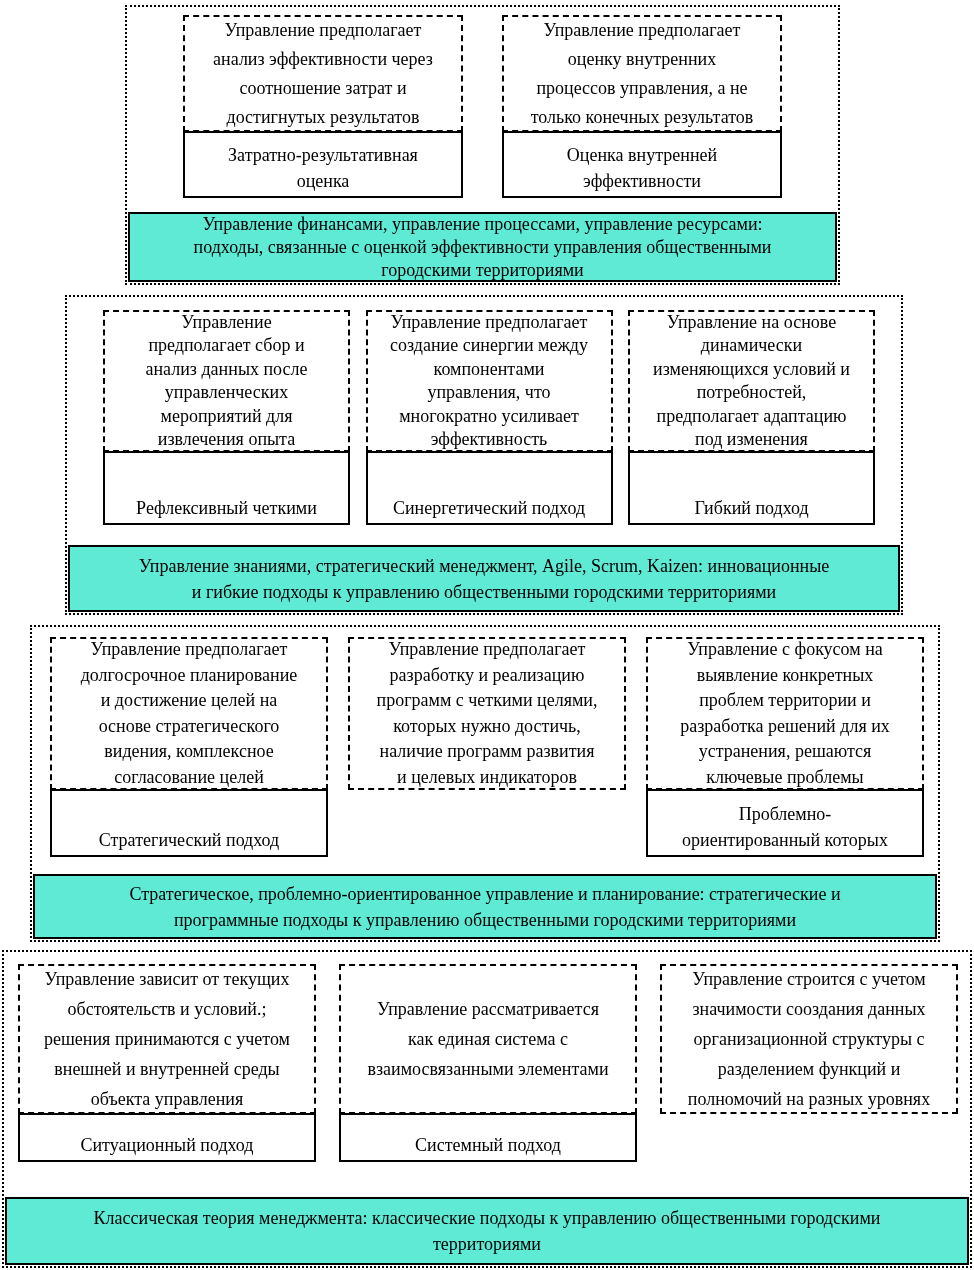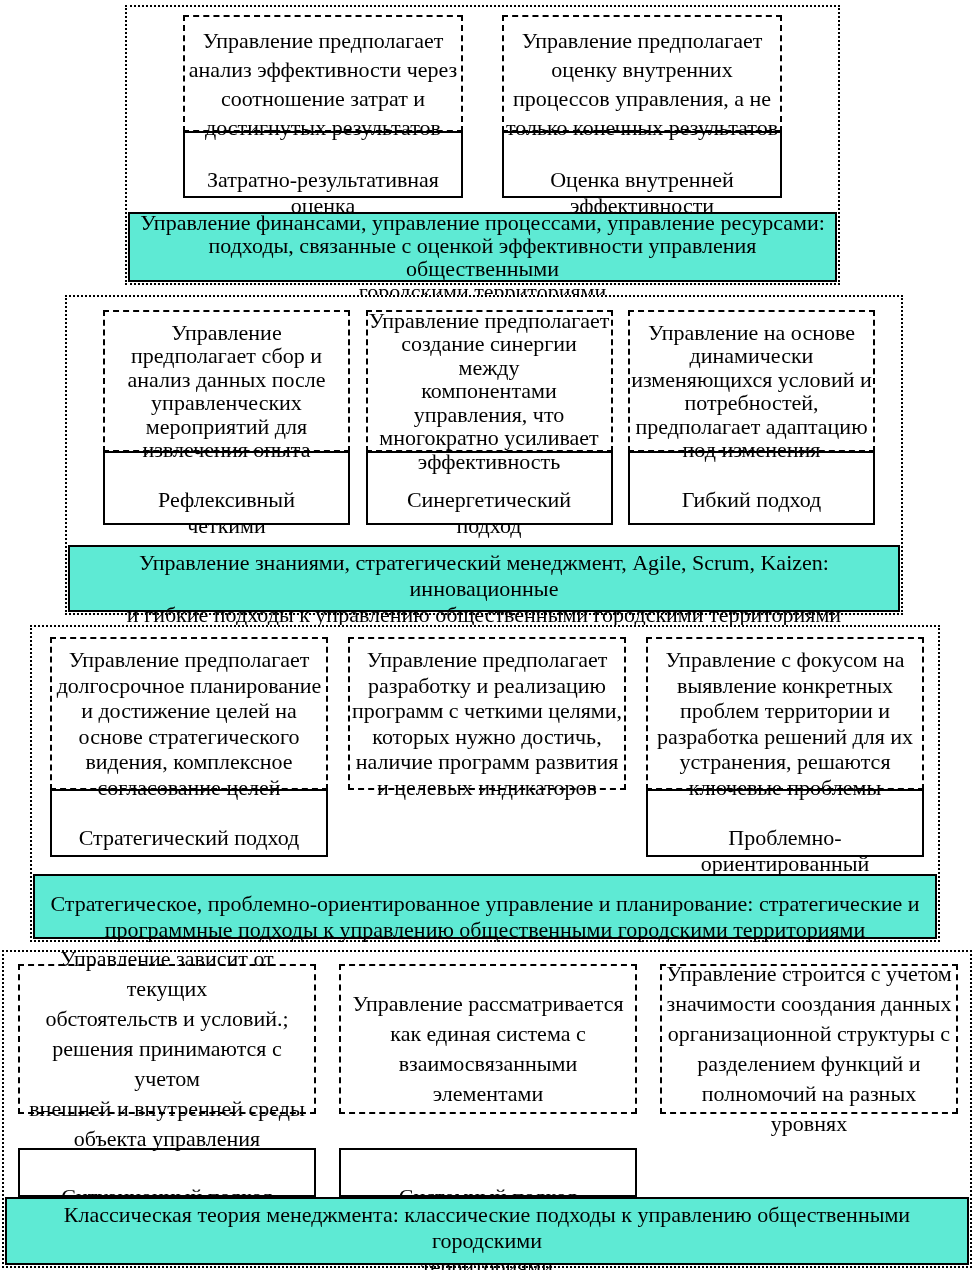--- a/index.html
+++ b/index.html
@@ -29,58 +29,58 @@
   .row { display: flex; justify-content: space-between; align-items: flex-start; }
   #tier1 .row { padding: 8px 56px 0 56px; }
   #tier2 .row { padding: 13px 26px 0 36px; }
   #tier3 .row { padding: 10px 14px 0 18px; }
   #tier4 .row { padding: 12px 12px 0 14px; }
 
   .col { display: flex; flex-direction: column; }
   #tier1 .col { width: 280px; }
   #tier2 .col { width: 247px; }
   #tier3 .col { width: 278px; }
-  #tier4 .col { width: 298px; gap: 35px; }
+  #tier4 .col { width: 298px; }
 
   .desc {
     border: 2px dashed #000000;
     display: flex; align-items: center; justify-content: center;
     text-align: center;
     padding: 2px 1px;
   }
   #tier1 .desc { height: 117px; }
   #tier2 .desc { height: 142px; }
   #tier3 .desc { height: 153px; }
   #tier4 .desc { height: 150px; }
 
   .label-box {
     border: 2px solid #000000;
     margin-top: -1px;
-    display: flex; align-items: flex-start; justify-content: center;
+    display: flex; align-items: flex-end; justify-content: center;
     text-align: center;
-    padding: 14px;
+    padding: 2px;
   }
   #tier1 .label-box { height: 67px; }
   #tier2 .label-box { height: 74px; }
   #tier3 .label-box { height: 68px; }
   #tier4 .label-box { height: 49px; }
 
   .summary {
     border: 2px solid #000000;
     margin: 0 1px 1px 1px;
     display: flex; align-items: center; justify-content: center;
     text-align: center;
     background: #5eead4;
   }
   #tier1 .summary { height: 70px; }
   #tier2 .summary { height: 67px; }
   #tier3 .summary { height: 65px; }
   #tier4 .summary { height: 68px; }
 
-  .txt { white-space: pre-line; font-size: 22px; margin-top: 20px; }
+  .txt { white-space: pre-line; font-size: 18px; }
   #tier1 .desc .txt { line-height: 29px; }
   #tier2 .desc .txt { line-height: 23.5px; }
   #tier3 .desc .txt { line-height: 25.5px; }
   #tier4 .desc .txt { line-height: 30px; }
   .label-box .txt { line-height: 26px; }
   .summary .txt { line-height: 26px; }
   #tier1 .summary .txt { line-height: 23px; }
 </style>
 </head>
 <body>
@@ -198,21 +198,21 @@
         <div class="desc">
           <span class="txt">Управление с фокусом на
 выявление конкретных
 проблем территории и
 разработка решений для их
 устранения, решаются
 ключевые проблемы</span>
         </div>
         <div class="label-box">
           <span class="txt">Проблемно-
-ориентированный объекта</span>
+ориентированный которых</span>
         </div>
       </div>
     </div>
     <div class="summary">
       <span class="txt">Стратегическое, проблемно-ориентированное управление и планирование: стратегические и
 программные подходы к управлению общественными городскими территориями</span>
     </div>
   </div>
 
   <div class="tier" id="tier4">

